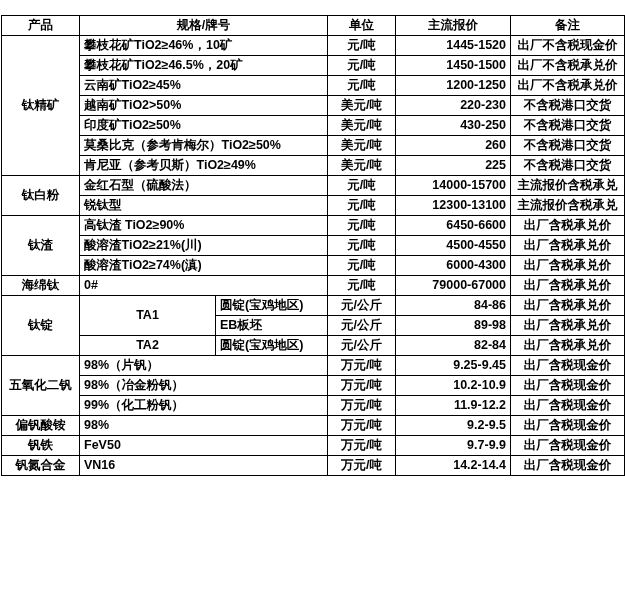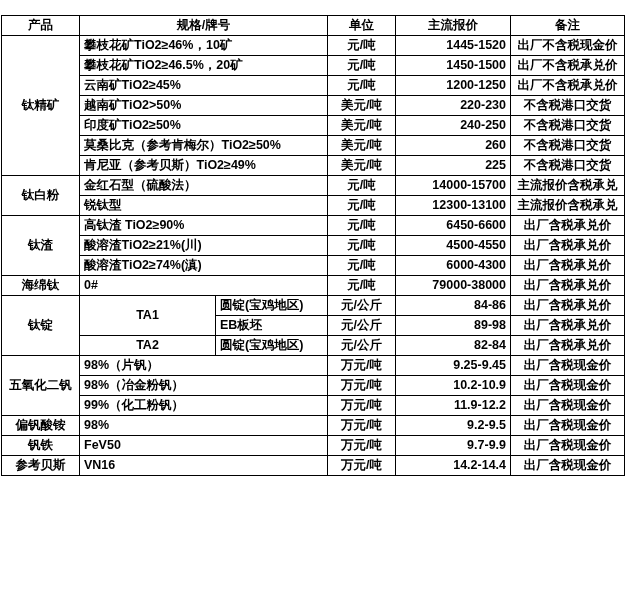--- a/index.html
+++ b/index.html
@@ -110,21 +110,21 @@
         </tr>
         <tr>
           <td class="spec" colspan="2">越南矿TiO2&gt;50%</td>
           <td class="unit">美元/吨</td>
           <td class="price">220-230</td>
           <td class="note">不含税港口交货</td>
         </tr>
         <tr>
           <td class="spec" colspan="2">印度矿TiO2≥50%</td>
           <td class="unit">美元/吨</td>
-          <td class="price">240-250</td>
+          <td class="price">430-250</td>
           <td class="note">不含税港口交货</td>
         </tr>
         <tr>
           <td class="spec" colspan="2">莫桑比克（参考肯梅尔）TiO2≥50%</td>
           <td class="unit">美元/吨</td>
           <td class="price">260</td>
           <td class="note">不含税港口交货</td>
         </tr>
         <tr>
           <td class="spec" colspan="2">肯尼亚（参考贝斯）TiO2≥49%</td>
@@ -161,21 +161,21 @@
         <tr>
           <td class="spec" colspan="2">酸溶渣TiO2≥74%(滇)</td>
           <td class="unit">元/吨</td>
           <td class="price">6000-4300</td>
           <td class="note">出厂含税承兑价</td>
         </tr>
         <tr>
           <td class="cat" rowspan="1">海绵钛</td>
           <td class="spec" colspan="2">0#</td>
           <td class="unit">元/吨</td>
-          <td class="price">79000-38000</td>
+          <td class="price">79000-67000</td>
           <td class="note">出厂含税承兑价</td>
         </tr>
         <tr>
           <td class="cat" rowspan="3">钛锭</td>
           <td class="sub" rowspan="2">TA1</td>
           <td class="spec">圆锭(宝鸡地区)</td>
           <td class="unit">元/公斤</td>
           <td class="price">84-86</td>
           <td class="note">出厂含税承兑价</td>
         </tr>
@@ -219,21 +219,21 @@
           <td class="note">出厂含税现金价</td>
         </tr>
         <tr>
           <td class="cat" rowspan="1">钒铁</td>
           <td class="spec" colspan="2">FeV50</td>
           <td class="unit">万元/吨</td>
           <td class="price">9.7-9.9</td>
           <td class="note">出厂含税现金价</td>
         </tr>
         <tr>
-          <td class="cat" rowspan="1">参考贝斯</td>
+          <td class="cat" rowspan="1">钒氮合金</td>
           <td class="spec" colspan="2">VN16</td>
           <td class="unit">万元/吨</td>
           <td class="price">14.2-14.4</td>
           <td class="note">出厂含税现金价</td>
         </tr>
       </tbody>
   </table>
 </div>
 
 </body></html>

